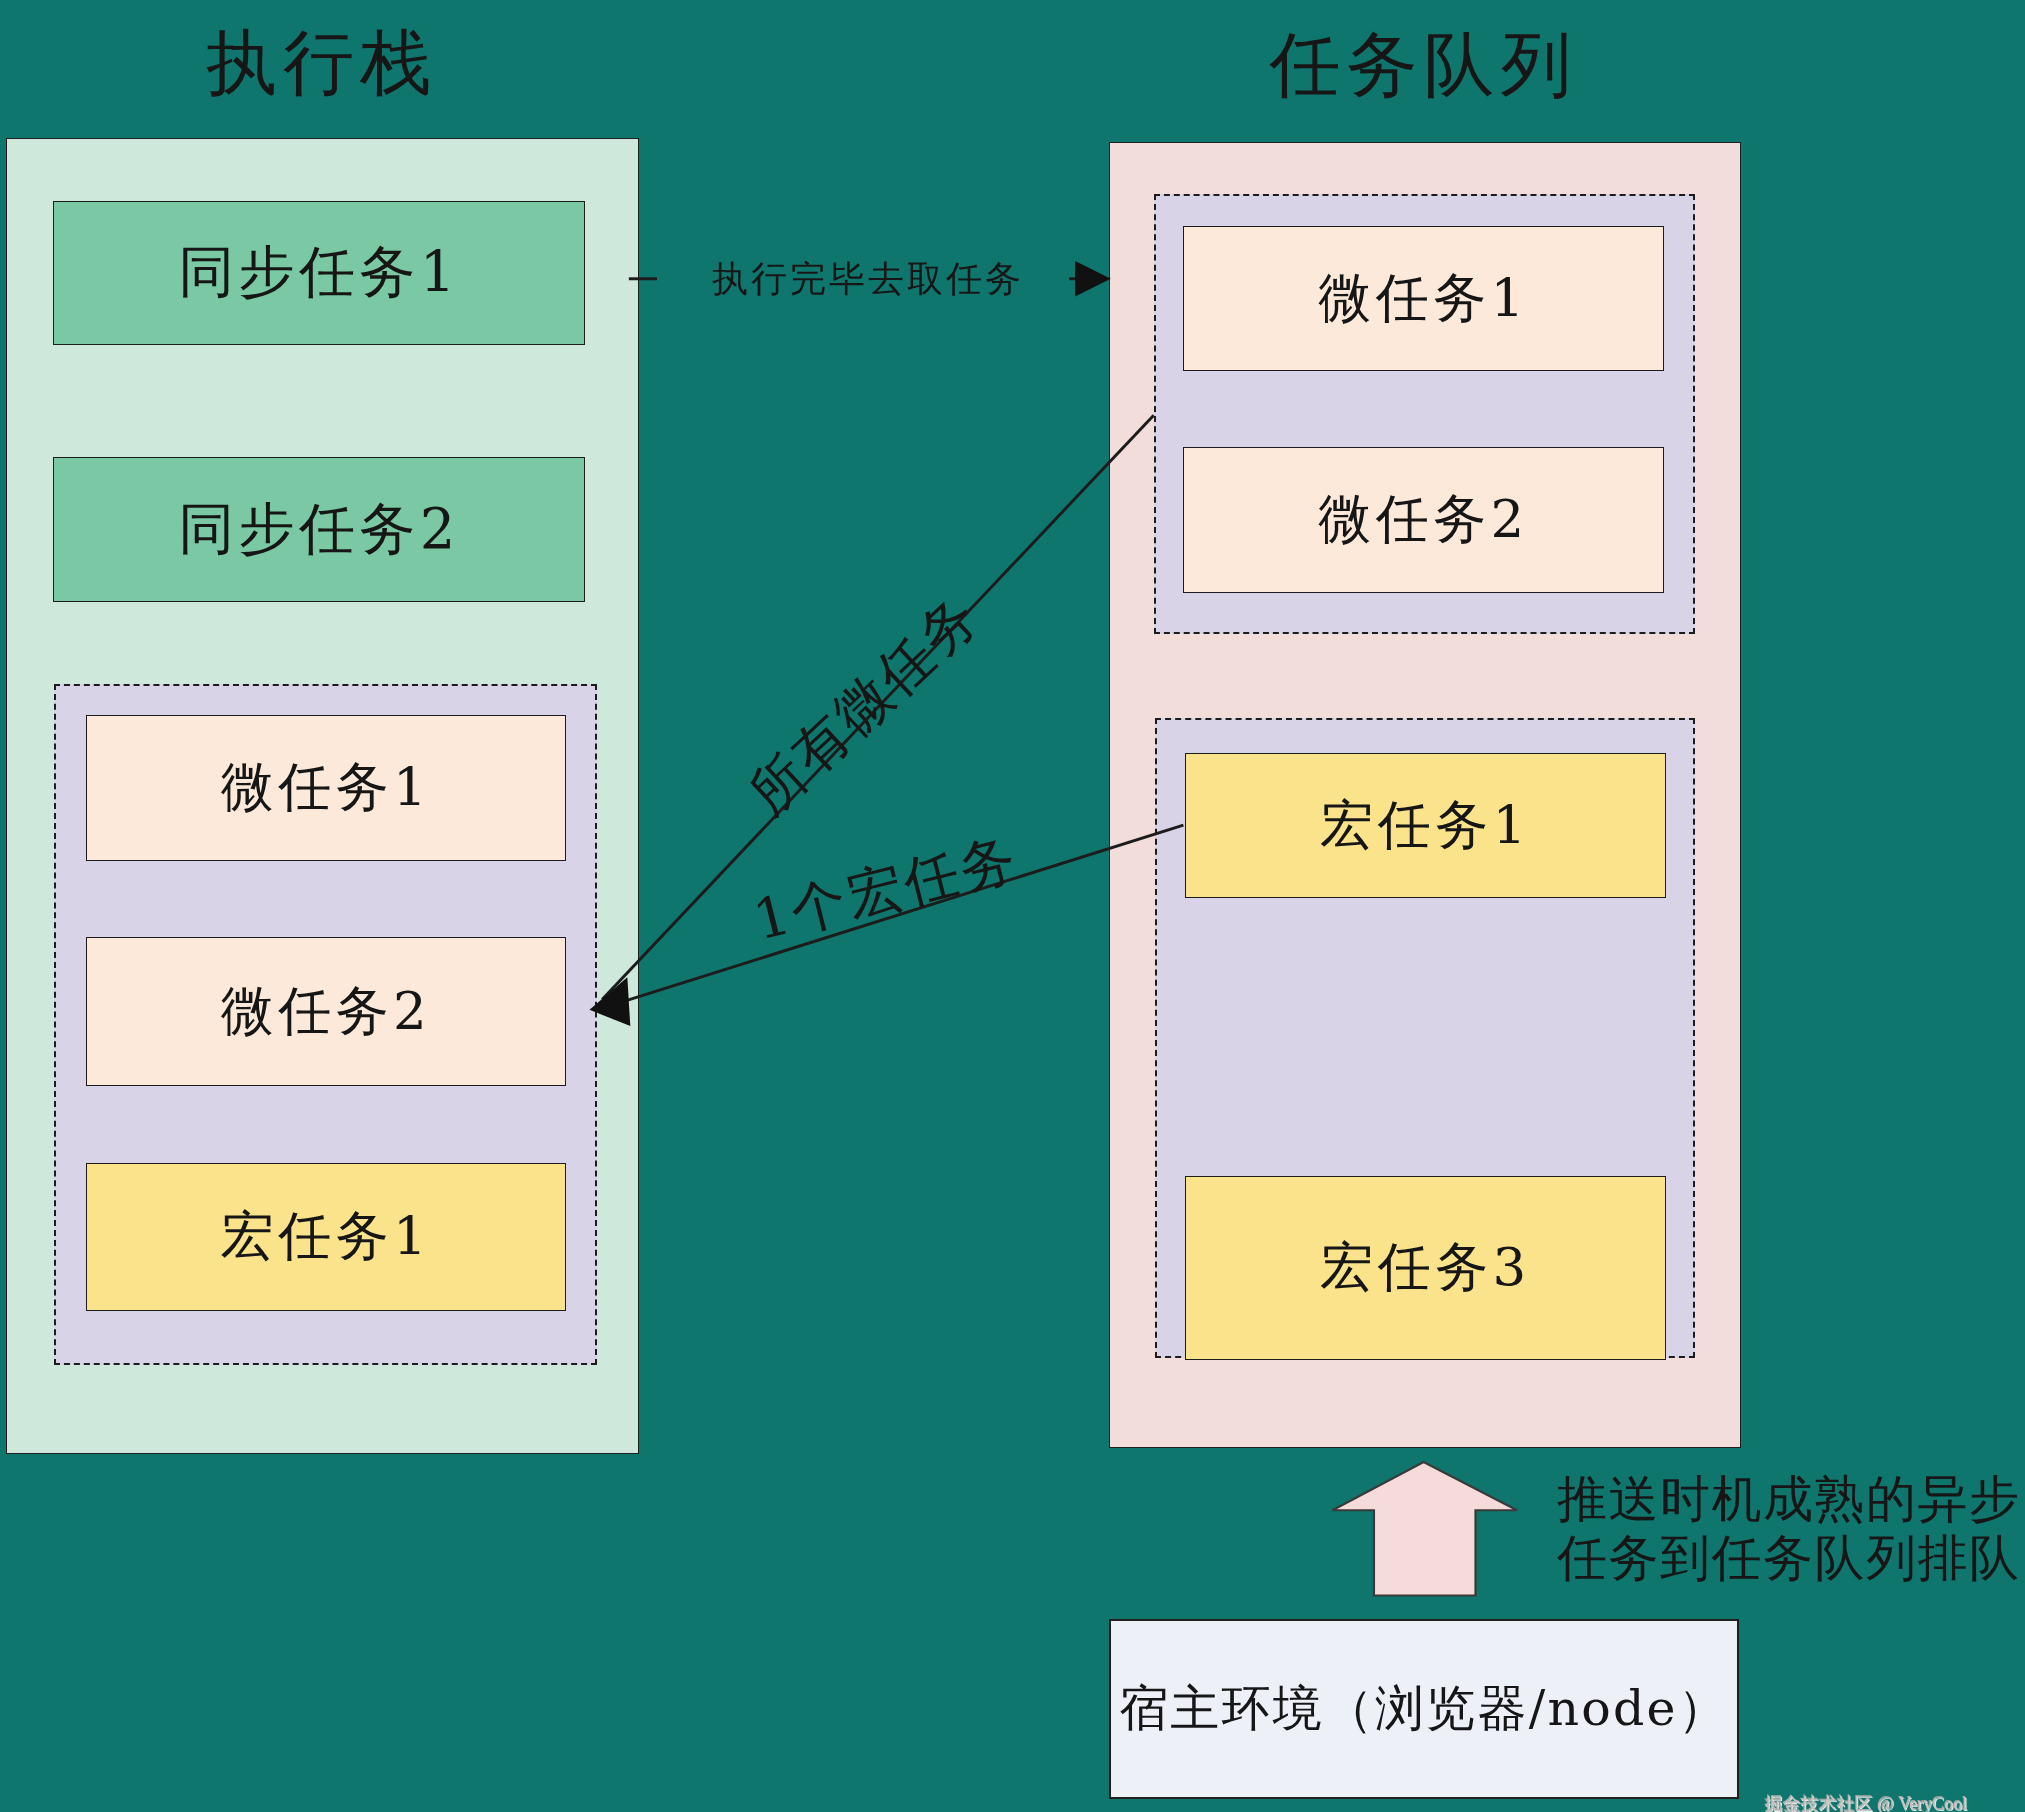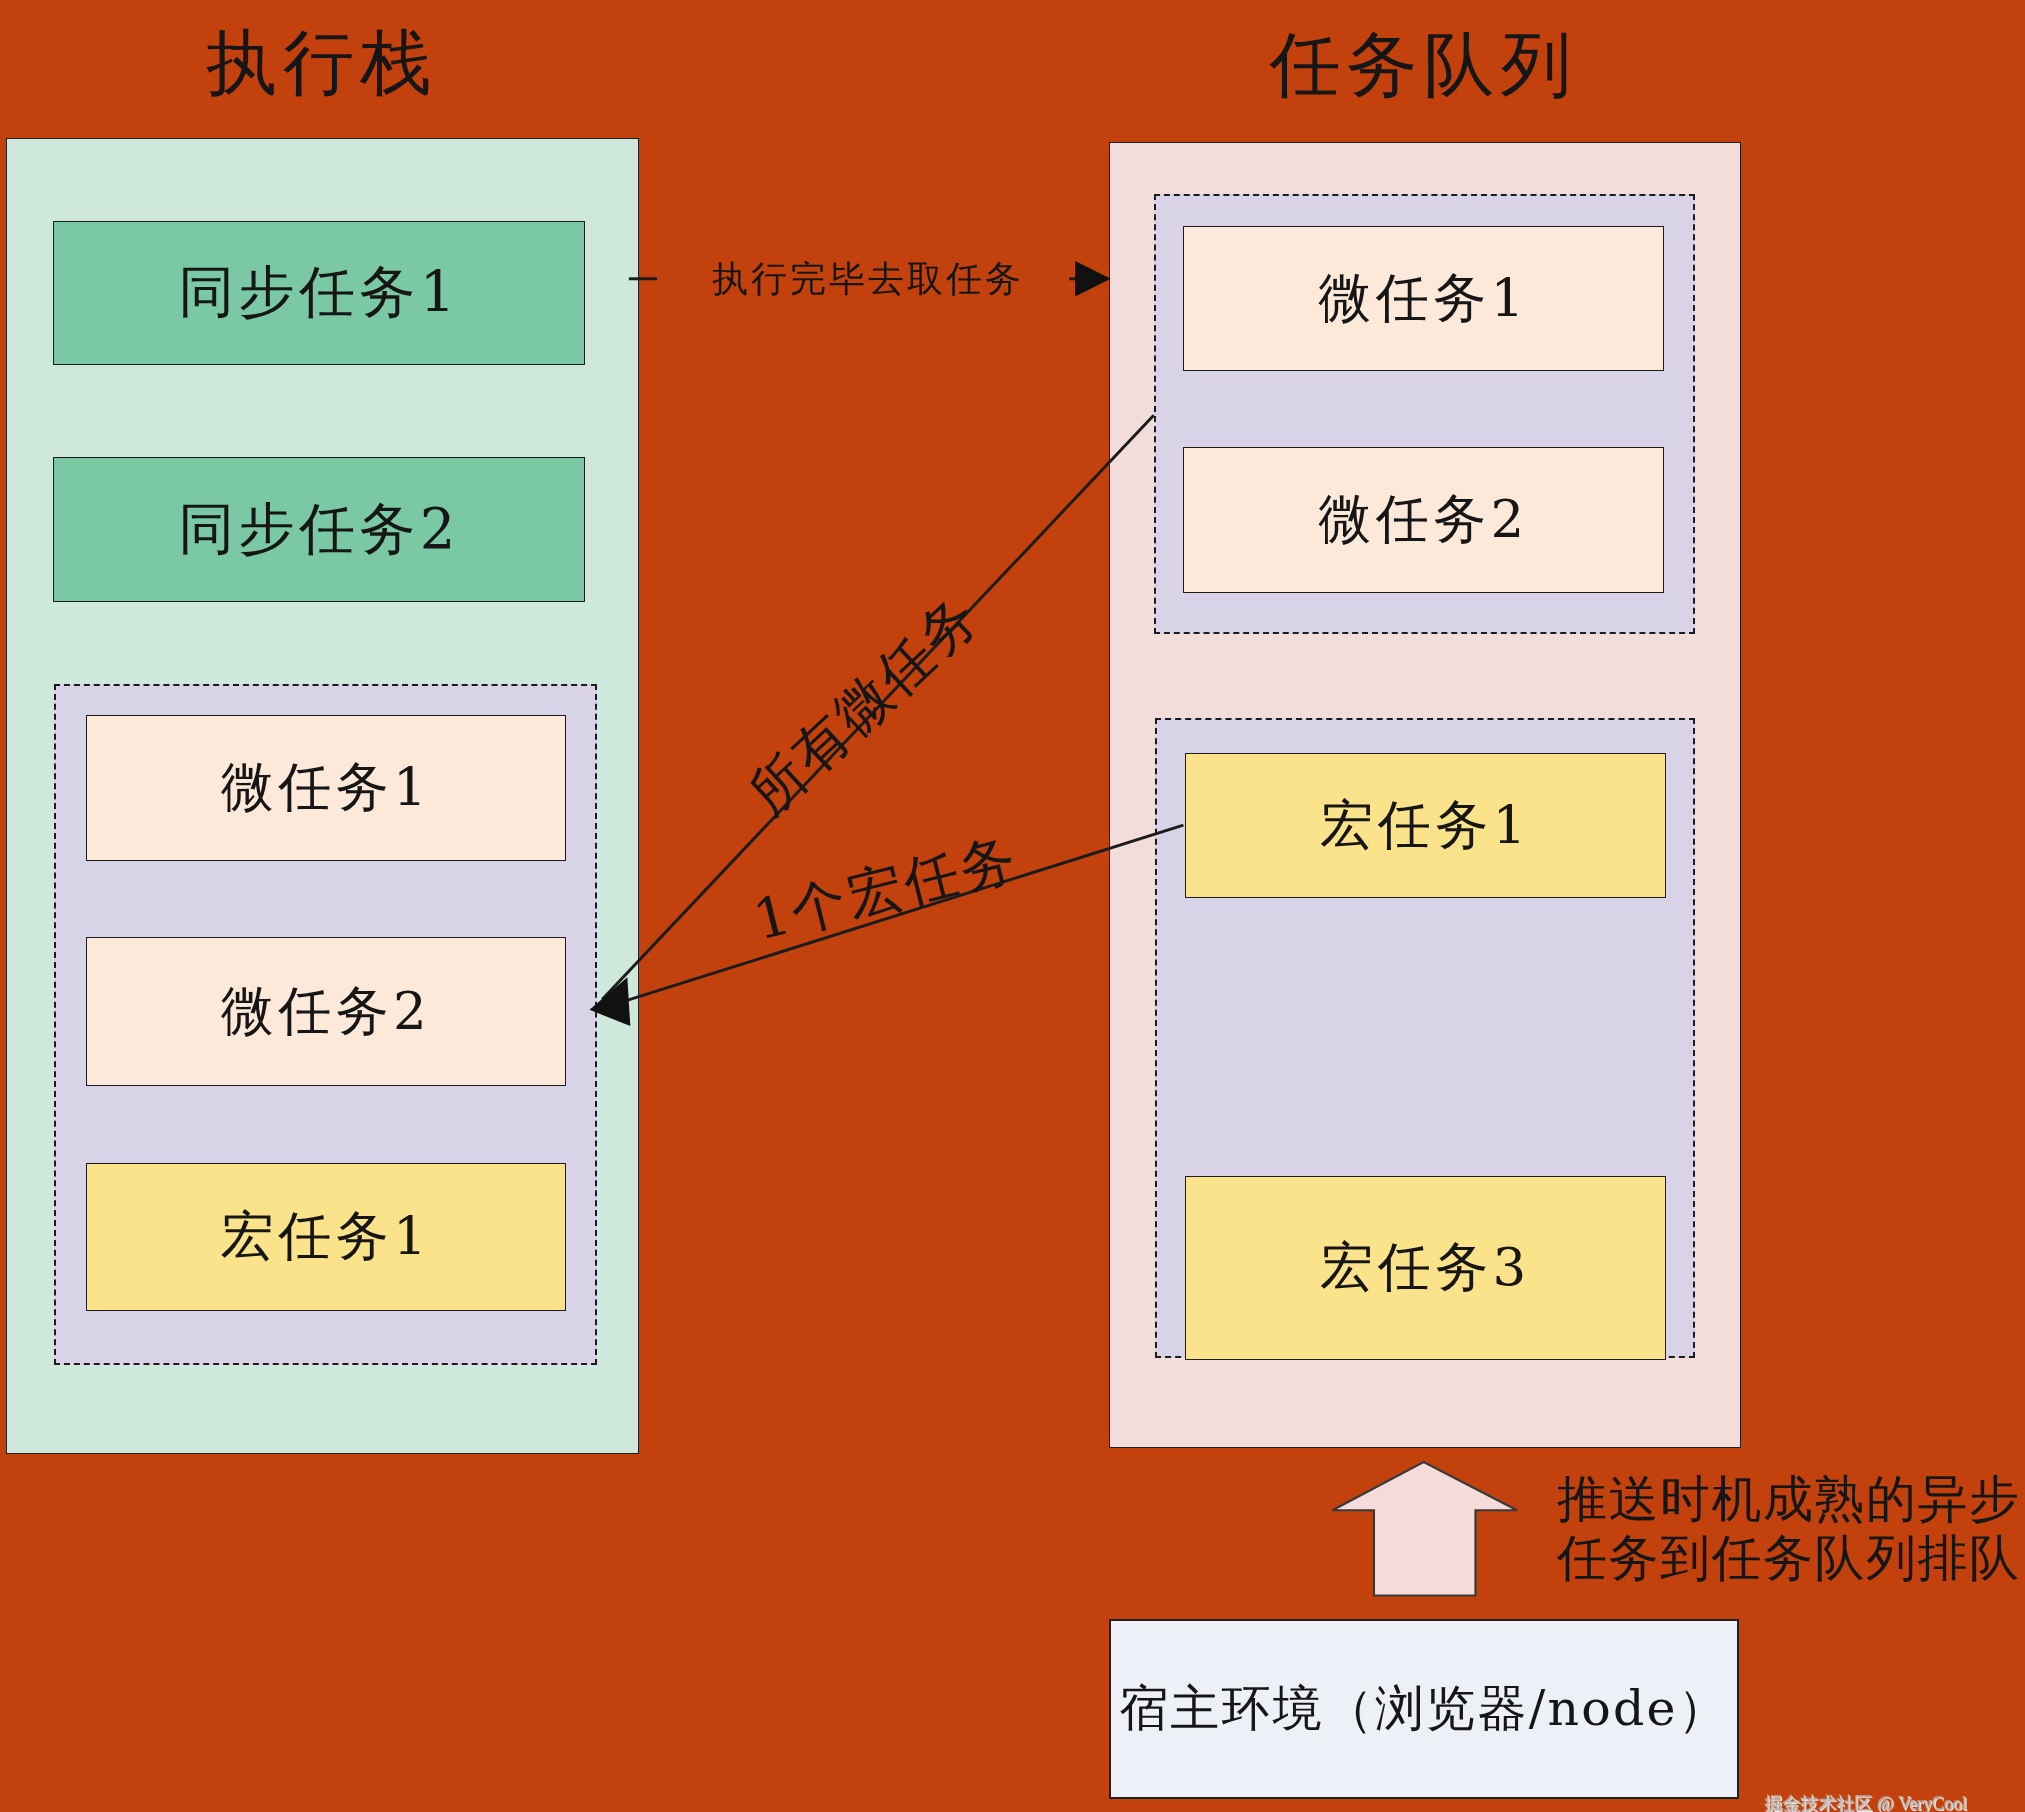--- a/index.html
+++ b/index.html
@@ -1,19 +1,19 @@
 <!DOCTYPE html>
 <html style="font-size:12px"><head>
 <meta charset="utf-8">
 <style>
   html,body{margin:0;padding:0;background:#ffffff;}
   .canvas{
     position:relative;
     width:2025px;height:1812px;
-    background:#c2410c;
+    background:#0f766e;
     font-family:"DejaVu Serif","Liberation Serif",serif;
     color:#161616;
     overflow:hidden;
   }
   .title{
     position:absolute;
     font-size:71px;
     text-align:center;
     letter-spacing:6px;
     white-space:nowrap;
@@ -94,21 +94,21 @@
 </head>
 <body>
 
 <div class="canvas">
 
   <div class="title" style="left:99px; top:16.3px; width:445px;">执行栈</div>
   <div class="title" style="left:1201px; top:18px; width:445px;">任务队列</div>
 
   <div class="panel panel-left"></div>
 
-  <div class="taskbox green sync" style="left:53px; top:221px; width:532px; height:144px;">同步任务1</div>
+  <div class="taskbox green sync" style="left:53px; top:201px; width:532px; height:144px;">同步任务1</div>
   <div class="taskbox green sync" style="left:53px; top:429px; width:532px; height:145px;margin-top:28px;">同步任务2</div>
 
   <div class="dashedbox" style="left:54px; top:684px; width:543px; height:681px;"></div>
   <div class="taskbox peach" style="left:86px; top:715px; width:480px; height:146px;">微任务1</div>
   <div class="taskbox peach" style="left:86px; top:937px; width:480px; height:149px;">微任务2</div>
   <div class="taskbox yellow" style="left:86px; top:1163px; width:480px; height:148px;">宏任务1</div>
 
   <div class="panel panel-right"></div>
 
   <div class="dashedbox" style="left:1154px; top:194px; width:541px; height:440px;"></div>

